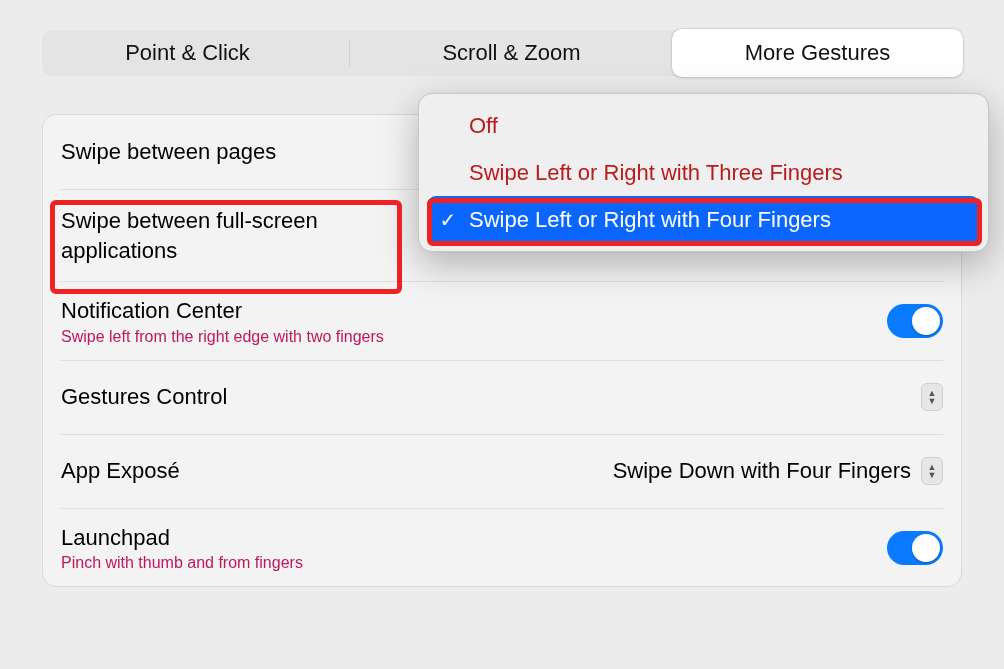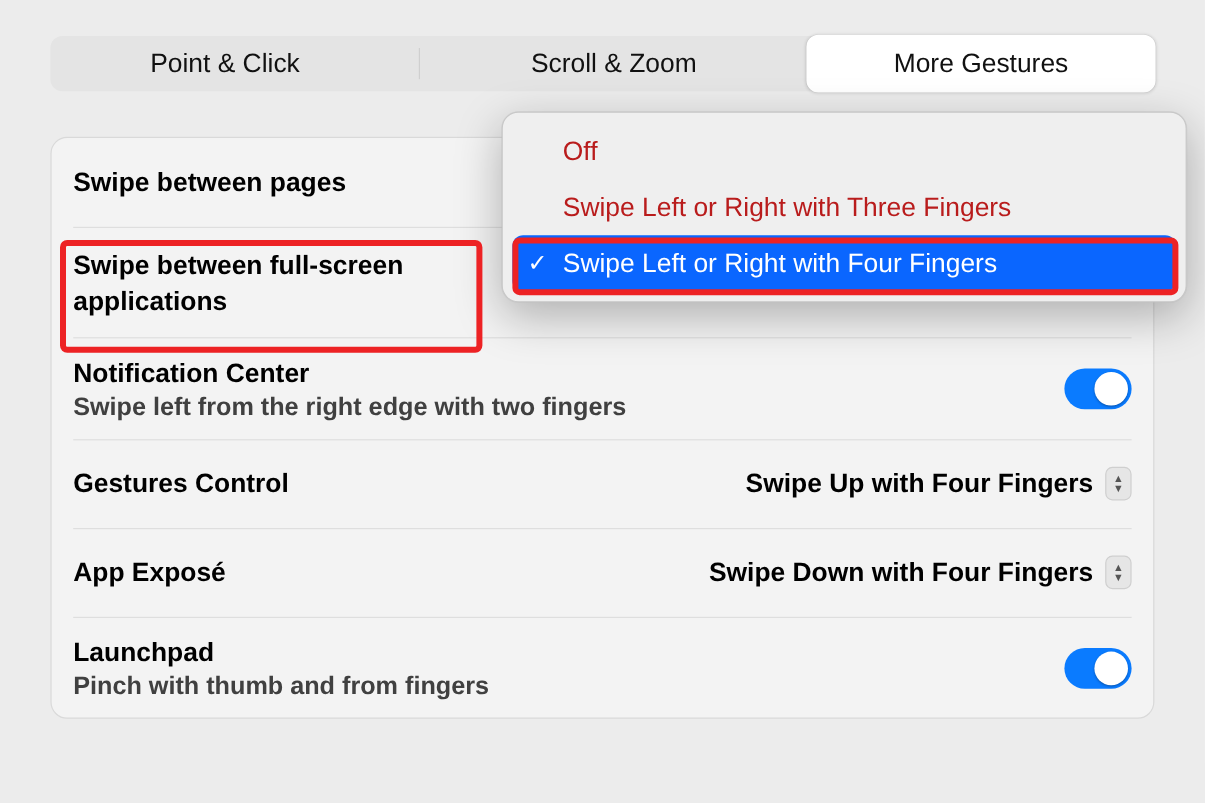--- a/index.html
+++ b/index.html
@@ -47,21 +47,20 @@
     border-radius: 10px;
     box-shadow: 0 0.5px 3px rgba(0,0,0,0.18), 0 0 0 0.5px rgba(0,0,0,0.05);
     margin: -1px;
   }
   .panel {
     margin-top: 38px;
     background: #f3f3f3;
     border: 1px solid #d9d9d9;
     border-radius: 14px;
     padding: 0 18px;
-    font-weight: bold;
   }
   .row {
     display: flex;
     align-items: center;
     min-height: 74px;
     border-top: 1px solid #dedede;
     padding: 14px 0;
   }
   .row:first-child { border-top: none; }
   .row-left {
@@ -69,22 +68,22 @@
     display: flex;
     flex-direction: column;
     justify-content: center;
   }
   .row-title {
     font-size: 22px;
     color: #000;
     line-height: 1.35;
   }
   .row-sub {
-    font-size: 21px;
-    color: #404040;
+    font-size: 16px;
+    color: #be185d;
     margin-top: 2px;
   }
   .row-right {
     display: flex;
     align-items: center;
     gap: 8px;
   }
   .switch {
     width: 56px;
     height: 34px;
@@ -215,21 +214,20 @@
         </div>
       </div>
     </div>
 
     <div class="row">
       <div class="row-left">
         <div class="row-title">Gestures Control</div>
       </div>
       <div class="row-right">
         <div class="popup-btn">
-          <span>Swipe Up with Four Fingers</span>
           <div class="stepper">
             <span>▲</span>
               <span>▼</span>
           </div>
         </div>
       </div>
     </div>
 
     <div class="row">
       <div class="row-left">

